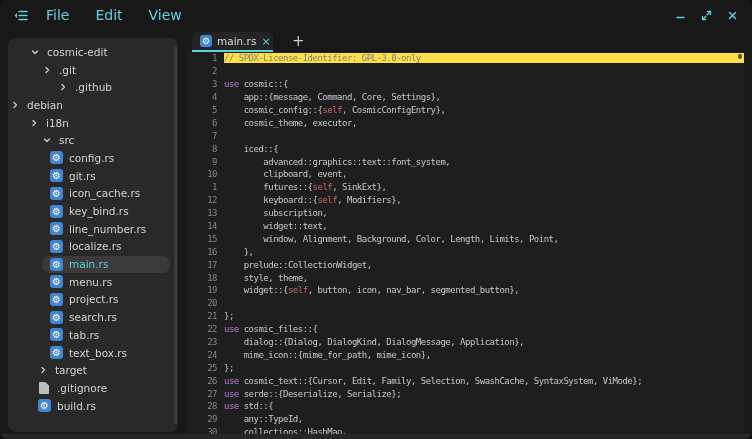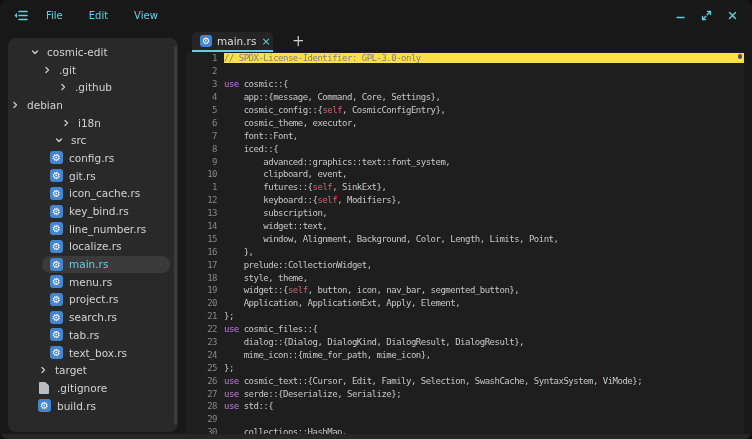--- a/index.html
+++ b/index.html
@@ -1,21 +1,21 @@
 <!DOCTYPE html>
 <html><head>
 <meta charset="utf-8">
 <style>
   html,body{margin:0;padding:0;background:#101010;}
   .window{position:relative;width:752px;height:439px;background:#181818;overflow:hidden;
           font-family:"DejaVu Sans",sans-serif;border-radius:8px;}
   
   .titlebar{height:30px;display:flex;align-items:center;padding-left:12px;}
   .tb-toggle{width:18px;height:16px;display:flex;align-items:center;justify-content:center;cursor:pointer;}
-  .menu-item{color:#63d0df;font-size:10px;padding:0 10px;margin-left:6px;cursor:pointer;}
+  .menu-item{color:#63d0df;font-size:14px;padding:0 10px;margin-left:6px;cursor:pointer;}
   .win-controls{margin-left:auto;display:flex;align-items:center;gap:11px;margin-right:12px;}
   .win-btn{width:15px;height:15px;display:flex;align-items:center;justify-content:center;cursor:pointer;}
   
   .sidebar{position:absolute;left:8px;top:38px;width:170px;height:394px;background:#292929;
            border-radius:8px;padding-top:5px;box-sizing:border-box;}
   .nav-row{height:17.7px;display:flex;align-items:center;margin-right:8px;}
   .nav-pill{display:flex;align-items:center;gap:6px;flex:1;height:17px;border-radius:8px;
             padding-left:8px;margin-left:-8px;}
   .nav-pill.selected{background:#3a3a3a;}
   .nav-label{font-size:10.5px;color:#d3d3d3;white-space:nowrap;}
@@ -129,31 +129,31 @@
         <div class="nav-row" style="">
           <div class="nav-pill">
             <span class="icon-wrap">
               <svg width="10" height="10" viewBox="0 0 10 10">
                 <path d="M4 2.5 L6.5 5 L4 7.5" fill="none" stroke="#c9c9c9" stroke-width="1.4" stroke-linecap="round" stroke-linejoin="round"></path>
               </svg>
             </span>
             <span class="nav-label">debian</span>
           </div>
         </div>
-        <div class="nav-row" style="padding-left: 51px;">
+        <div class="nav-row" style="padding-left: 19px;">
           <div class="nav-pill">
             <span class="icon-wrap">
               <svg width="10" height="10" viewBox="0 0 10 10">
                 <path d="M4 2.5 L6.5 5 L4 7.5" fill="none" stroke="#c9c9c9" stroke-width="1.4" stroke-linecap="round" stroke-linejoin="round"></path>
               </svg>
             </span>
             <span class="nav-label">i18n</span>
           </div>
         </div>
-        <div class="nav-row" style="padding-left: 44px;">
+        <div class="nav-row" style="padding-left: 32px;">
           <div class="nav-pill">
             <span class="icon-wrap">
               <svg width="10" height="10" viewBox="0 0 10 10">
                 <path d="M2.5 4 L5 6.5 L7.5 4" fill="none" stroke="#c9c9c9" stroke-width="1.4" stroke-linecap="round" stroke-linejoin="round"></path>
               </svg>
             </span>
             <span class="nav-label">src</span>
           </div>
         </div>
         <div class="nav-row" style="padding-left: 42px;">
@@ -284,21 +284,20 @@
           <div class="code-line">
             <span class="gutter">5</span>
             <span class="content"><span>    cosmic_config::{</span><span class="tok-self">self</span><span>, CosmicConfigEntry},</span></span>
           </div>
           <div class="code-line">
             <span class="gutter">6</span>
             <span class="content"><span>    cosmic_theme, executor,</span></span>
           </div>
           <div class="code-line">
             <span class="gutter">7</span>
-            <span class="content"><span>    font::Font,</span></span>
           </div>
           <div class="code-line">
             <span class="gutter">8</span>
             <span class="content"><span>    iced::{</span></span>
           </div>
           <div class="code-line">
             <span class="gutter">9</span>
             <span class="content"><span>        advanced::graphics::text::font_system,</span></span>
           </div>
           <div class="code-line">
@@ -336,33 +335,32 @@
           <div class="code-line">
             <span class="gutter">18</span>
             <span class="content"><span>    style, theme,</span></span>
           </div>
           <div class="code-line">
             <span class="gutter">19</span>
             <span class="content"><span>    widget::{</span><span class="tok-self">self</span><span>, button, icon, nav_bar, segmented_button},</span></span>
           </div>
           <div class="code-line">
             <span class="gutter">20</span>
-            <span class="content"><span>    Application, ApplicationExt, Apply, Element,</span></span>
           </div>
           <div class="code-line">
             <span class="gutter">21</span>
             <span class="content"><span>};</span></span>
           </div>
           <div class="code-line">
             <span class="gutter">22</span>
             <span class="content"><span class="tok-kw">use</span><span> cosmic_files::{</span></span>
           </div>
           <div class="code-line">
             <span class="gutter">23</span>
-            <span class="content"><span>    dialog::{Dialog, DialogKind, DialogResult, DialogResult},</span></span>
+            <span class="content"><span>    dialog::{Dialog, DialogKind, DialogMessage, Application},</span></span>
           </div>
           <div class="code-line">
             <span class="gutter">24</span>
             <span class="content"><span>    mime_icon::{mime_for_path, mime_icon},</span></span>
           </div>
           <div class="code-line">
             <span class="gutter">25</span>
             <span class="content"><span>};</span></span>
           </div>
           <div class="code-line">
@@ -372,20 +370,21 @@
           <div class="code-line">
             <span class="gutter">27</span>
             <span class="content"><span class="tok-kw">use</span><span> serde::{Deserialize, Serialize};</span></span>
           </div>
           <div class="code-line">
             <span class="gutter">28</span>
             <span class="content"><span class="tok-kw">use</span><span> std::{</span></span>
           </div>
           <div class="code-line">
             <span class="gutter">29</span>
+            <span class="content"><span>    any::TypeId,</span></span>
           </div>
           <div class="code-line">
             <span class="gutter">30</span>
             <span class="content"><span>    collections::HashMap,</span></span>
           </div>
         </div>
       <div class="scroll-dot"></div>
     </div>
   </div>
 

